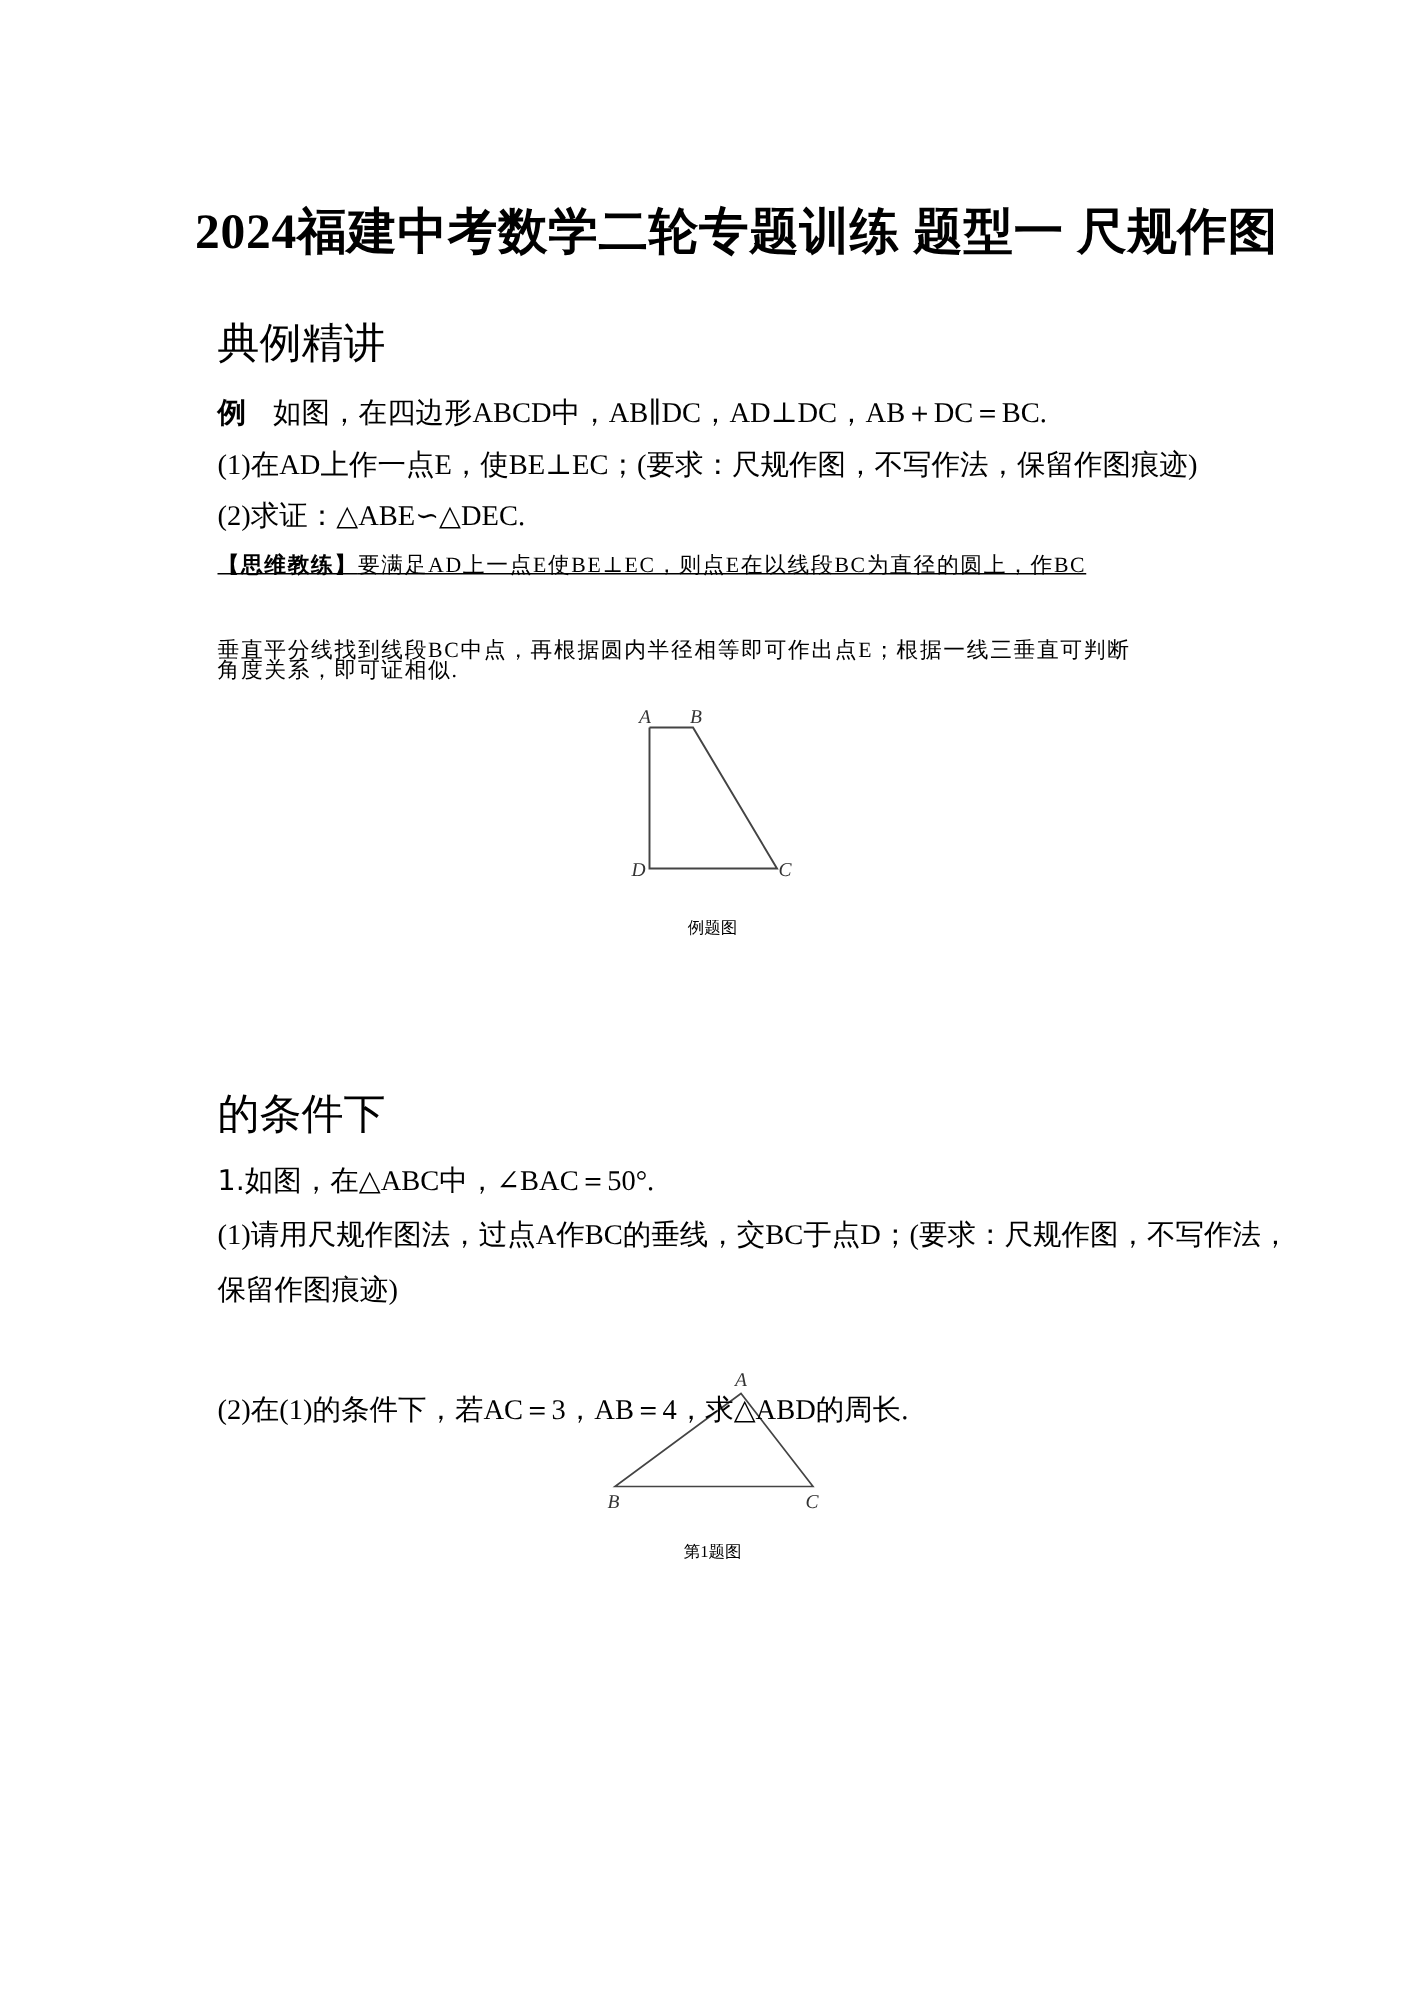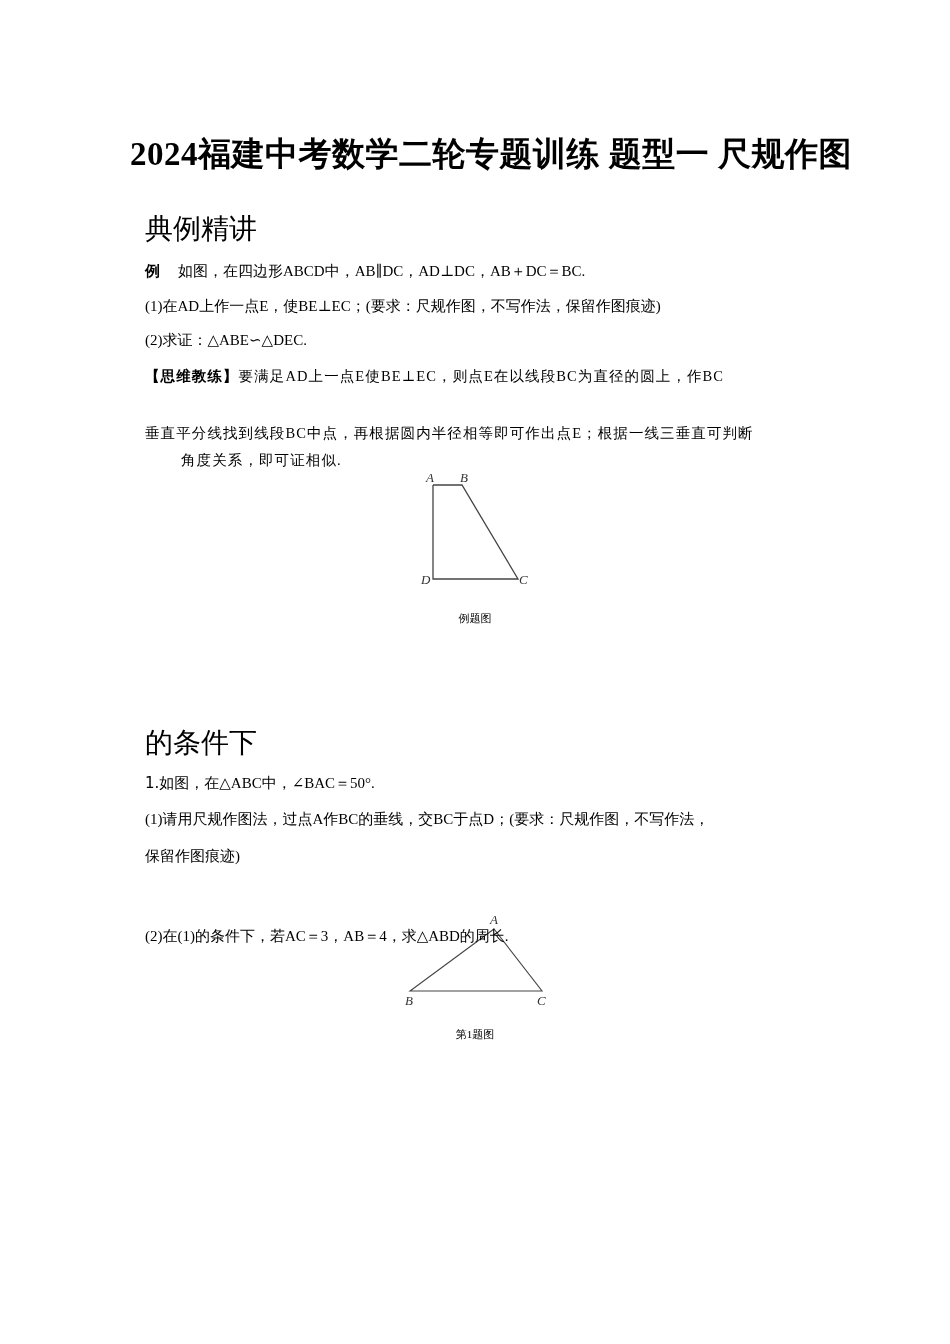--- a/index.html
+++ b/index.html
@@ -2,44 +2,44 @@
 <html><head>
 <meta charset="utf-8">
 <style>
   html, body { margin: 0; padding: 0; background: #ffffff; }
   body { width: 950px; height: 1344px; position: relative; overflow: hidden;
          font-family: "DejaVu Serif", "Liberation Serif", serif; color: #000; }
   .abs { position: absolute; }
   .title { left: 16px; width: 950px; top: 132px; text-align: center; font-size: 33px; font-weight: bold;
            font-family: "Liberation Serif", "DejaVu Serif", serif; letter-spacing: 0.5px; }
   .h2 { left: 145px; font-size: 28px; font-family: "DejaVu Sans", "Liberation Sans", sans-serif; }
-  .line { left: 145px; font-size: 15px; white-space: nowrap; font-family: "Liberation Serif", "DejaVu Serif", serif; }
+  .line { left: 145px; font-size: 19px; white-space: nowrap; font-family: "Liberation Serif", "DejaVu Serif", serif; }
   .hint { font-size: 14.5px; letter-spacing: 1.1px; }
   .bold { font-weight: bold; }
   .caption { font-size: 11px; text-align: center; font-family: "Liberation Serif", "DejaVu Serif", serif; }
   svg text { font-family: "Liberation Serif", "DejaVu Serif", serif; font-style: italic; font-size: 13px; fill: #333; }
 </style>
 </head>
 <body>
 
 <div class="abs title">2024福建中考数学二轮专题训练  题型一  尺规作图</div>
 
 <div class="abs h2" style="top:210px;">典例精讲</div>
 
 <div class="abs line" style="top:262px;">
   <span class="bold">例</span><span style="display:inline-block;width:18px;"></span><span>如图，在四边形ABCD中，AB∥DC，AD⊥DC，AB＋DC＝BC.</span>
 </div>
 <div class="abs line" style="top:297px;">(1)在AD上作一点E，使BE⊥EC；(要求：尺规作图，不写作法，保留作图痕迹)</div>
 <div class="abs line" style="top:331px;">(2)求证：△ABE∽△DEC.</div>
 
-<div class="abs line hint" style="top:367px;">
+<div class="abs line hint" style="top:367px;text-decoration:underline;">
   <span class="bold">【思维教练】</span><span>要满足AD上一点E使BE⊥EC，则点E在以线段BC为直径的圆上，作BC</span>
 </div>
 <div class="abs line hint" style="top:424px;">垂直平分线找到线段BC中点，再根据圆内半径相等即可作出点E；根据一线三垂直可判断</div>
-<div class="abs line hint" style="top:451px;margin-left:36px;">角度关系，即可证相似.</div>
+<div class="abs line hint" style="top:437px;">角度关系，即可证相似.</div>
 
 <svg class="abs" style="left:0;top:0;" width="950" height="1344">
 
   <g>
     <polyline points="433,485 462,485 518,579 433,579 433,485" fill="none" stroke="#444" stroke-width="1.3"></polyline>
     <text x="426" y="482">A</text>
     <text x="460" y="482">B</text>
     <text x="519" y="584">C</text>
     <text x="421" y="584">D</text>
   </g>

